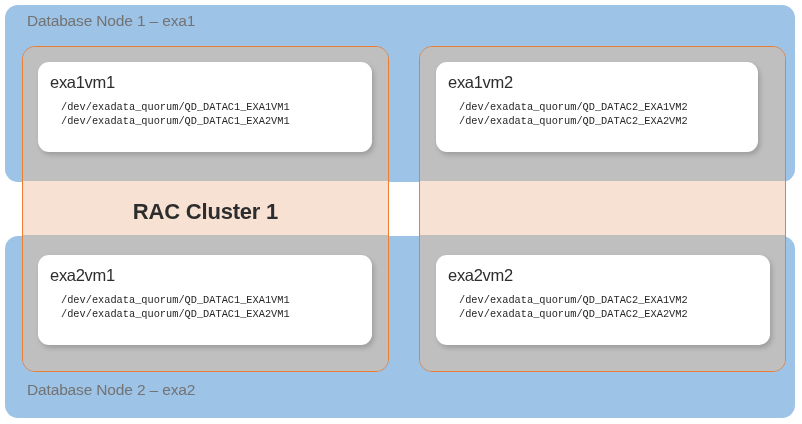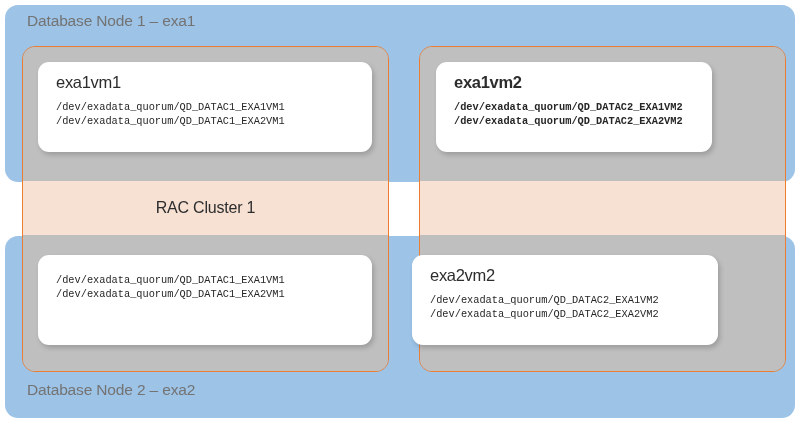--- a/index.html
+++ b/index.html
@@ -70,49 +70,51 @@
     bottom: 136px;
     background: #f6e1d3;
   }
 
   .rac-label {
     position: absolute;
     left: 0;
     width: 100%;
     top: 152px;
     text-align: center;
-    font-size: 16px;
+    font-size: 22px;
     color: #2d2d2d;
     letter-spacing: -0.2px;
     white-space: nowrap;
+    font-weight: bold;
   }
 
   
   .vm-card {
     position: absolute;
     background: #ffffff;
     border-radius: 11px;
     box-shadow: 2px 3px 5px rgba(0,0,0,0.18);
     box-sizing: border-box;
-    padding: 10px 0 0 18px;
+    padding: 10px 0 0 12px;
   }
   #vm-card-exa1vm1 { left: 38px;  top: 62px;  width: 334px; height: 90px; }
-  #vm-card-exa1vm2 { left: 436px; top: 62px;  width: 276px; height: 90px; font-weight: bold; }
+  #vm-card-exa1vm2 { left: 436px; top: 62px;  width: 322px; height: 90px; }
   #vm-card-exa2vm1 { left: 38px;  top: 255px; width: 334px; height: 90px; }
-  #vm-card-exa2vm2 { left: 412px; top: 255px; width: 306px; height: 90px; }
+  #vm-card-exa2vm2 { left: 436px; top: 255px; width: 334px; height: 90px; }
 
   .vm-title {
     font-size: 16.5px;
     color: #2d2d2d;
     letter-spacing: -0.3px;
     line-height: 20px;
     white-space: nowrap;
   }
   .vm-paths {
     margin-top: 8px;
+    margin-left: 11px;
   }
   .vm-path {
     font-family: "Liberation Mono", "DejaVu Sans Mono", monospace;
     font-size: 10.3px;
     color: #262626;
     line-height: 14px;
     letter-spacing: 0px;
     white-space: nowrap;
   }
 </style>
@@ -148,20 +150,21 @@
 
   <div class="vm-card" id="vm-card-exa1vm2">
     <div class="vm-title">exa1vm2</div>
     <div class="vm-paths">
       <div class="vm-path">/dev/exadata_quorum/QD_DATAC2_EXA1VM2</div>
       <div class="vm-path">/dev/exadata_quorum/QD_DATAC2_EXA2VM2</div>
     </div>
   </div>
 
   <div class="vm-card" id="vm-card-exa2vm1">
+    <div class="vm-title">exa2vm1</div>
     <div class="vm-paths">
       <div class="vm-path">/dev/exadata_quorum/QD_DATAC1_EXA1VM1</div>
       <div class="vm-path">/dev/exadata_quorum/QD_DATAC1_EXA2VM1</div>
     </div>
   </div>
 
   <div class="vm-card" id="vm-card-exa2vm2">
     <div class="vm-title">exa2vm2</div>
     <div class="vm-paths">
       <div class="vm-path">/dev/exadata_quorum/QD_DATAC2_EXA1VM2</div>

